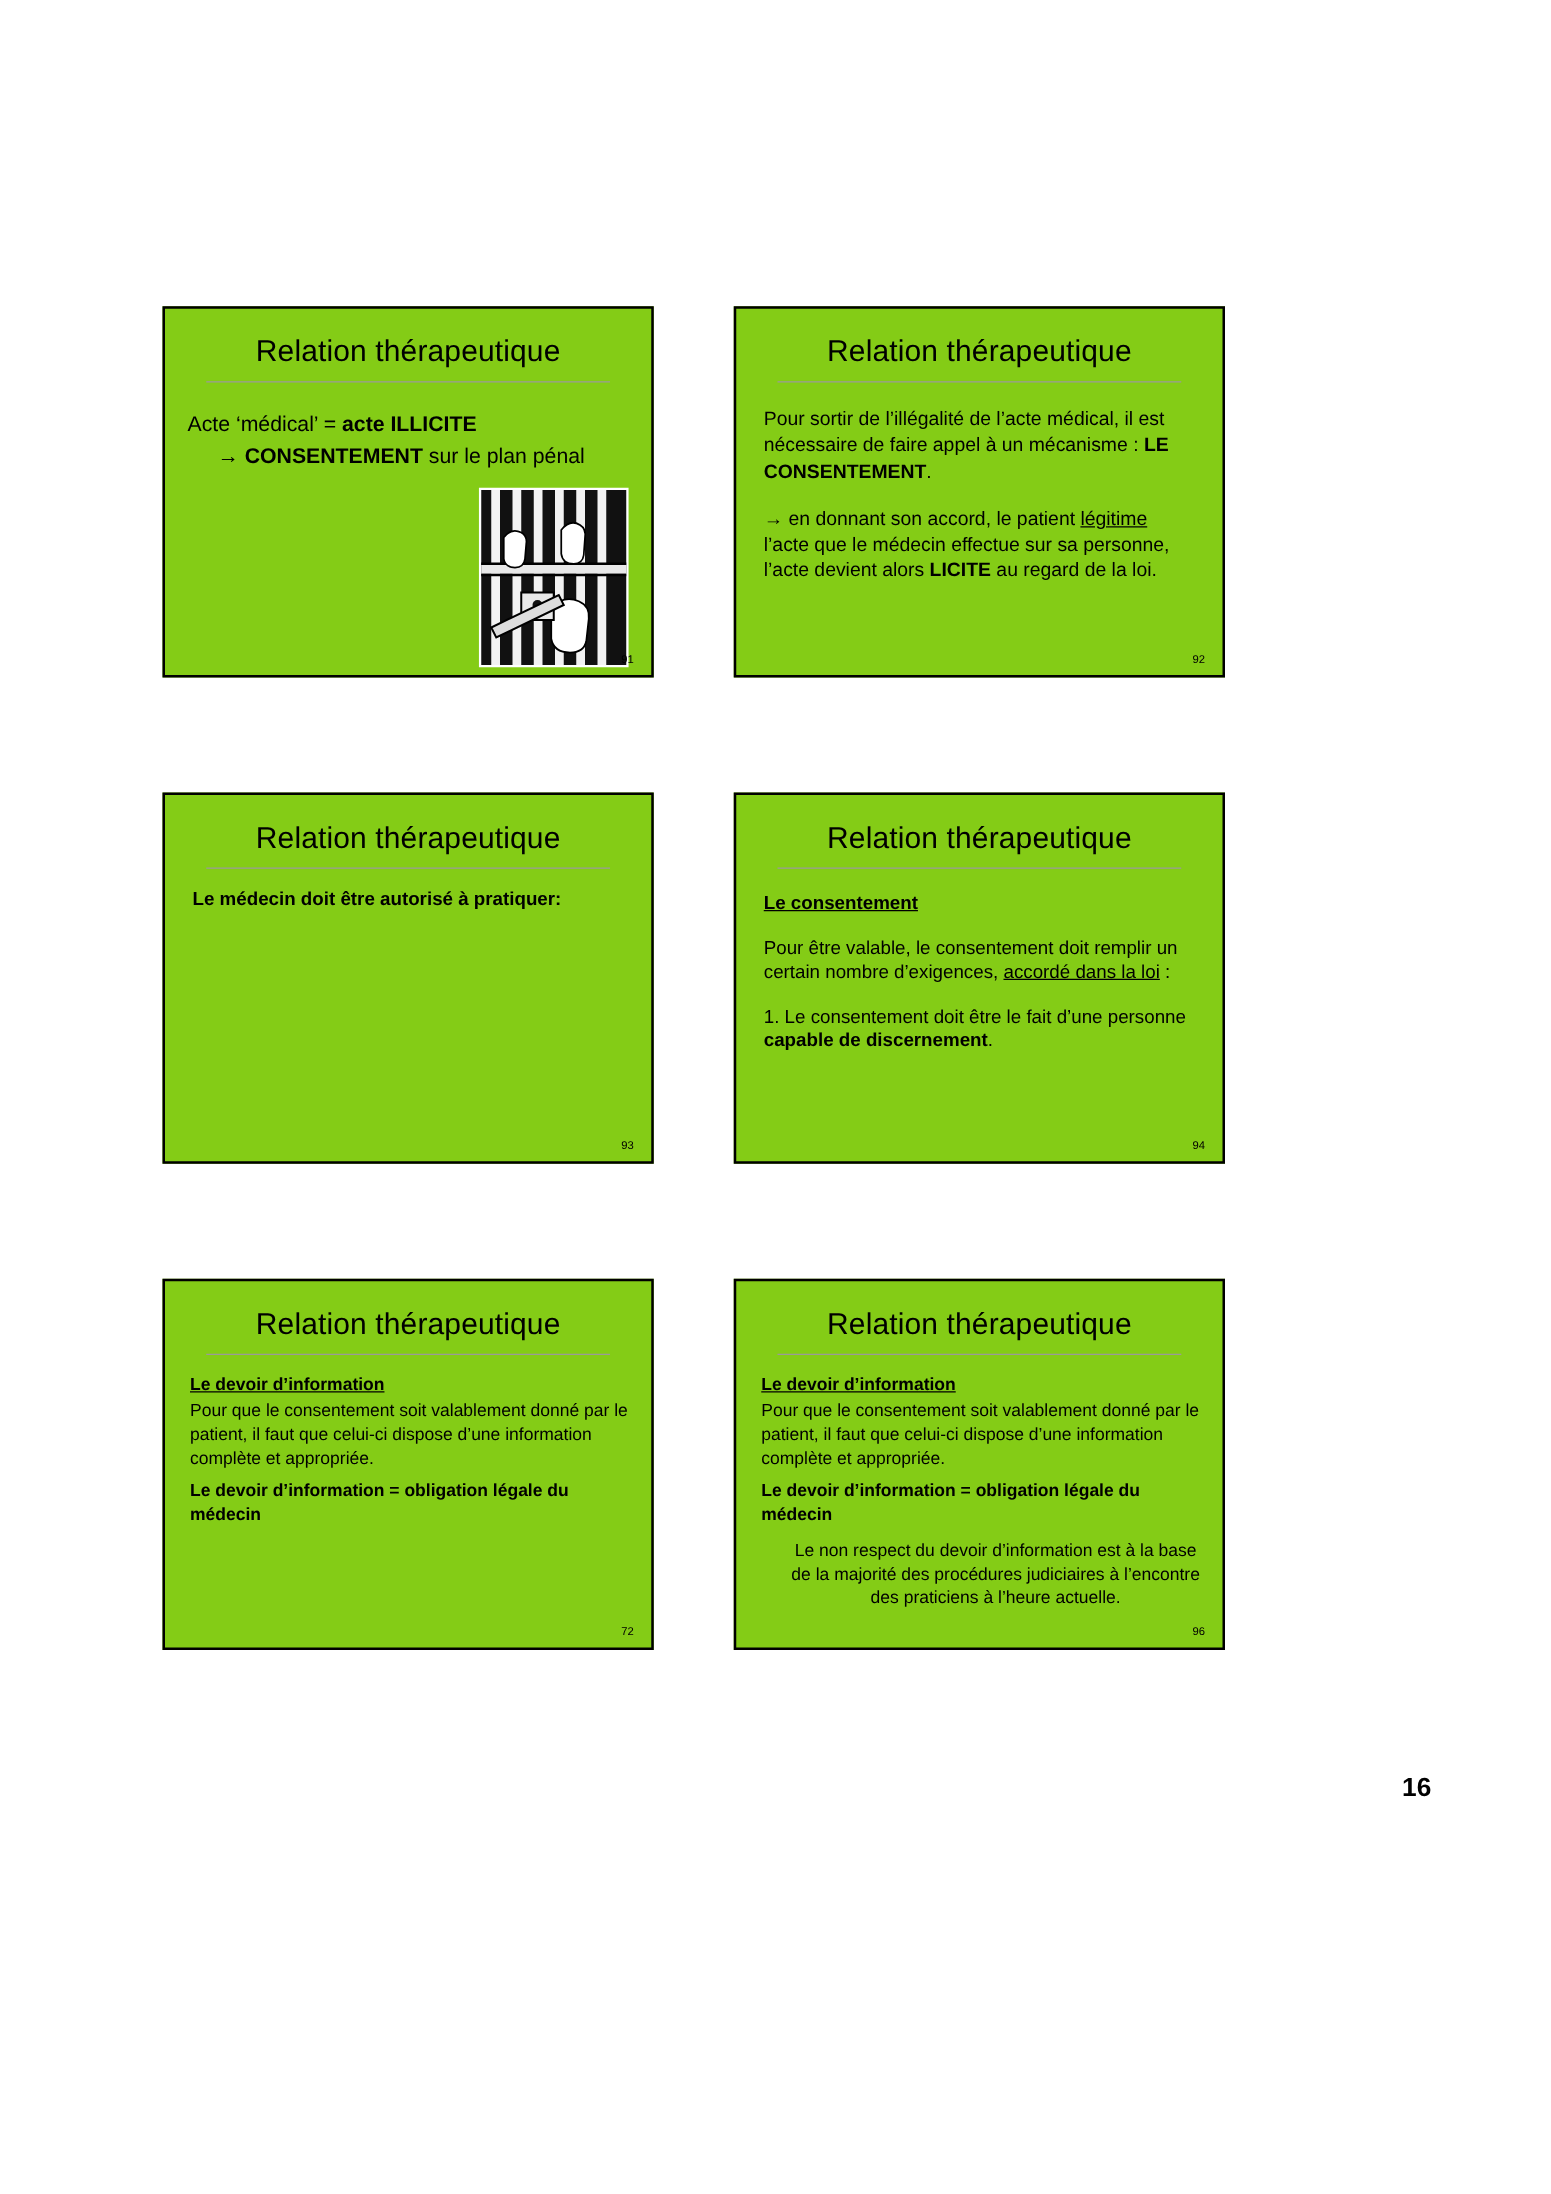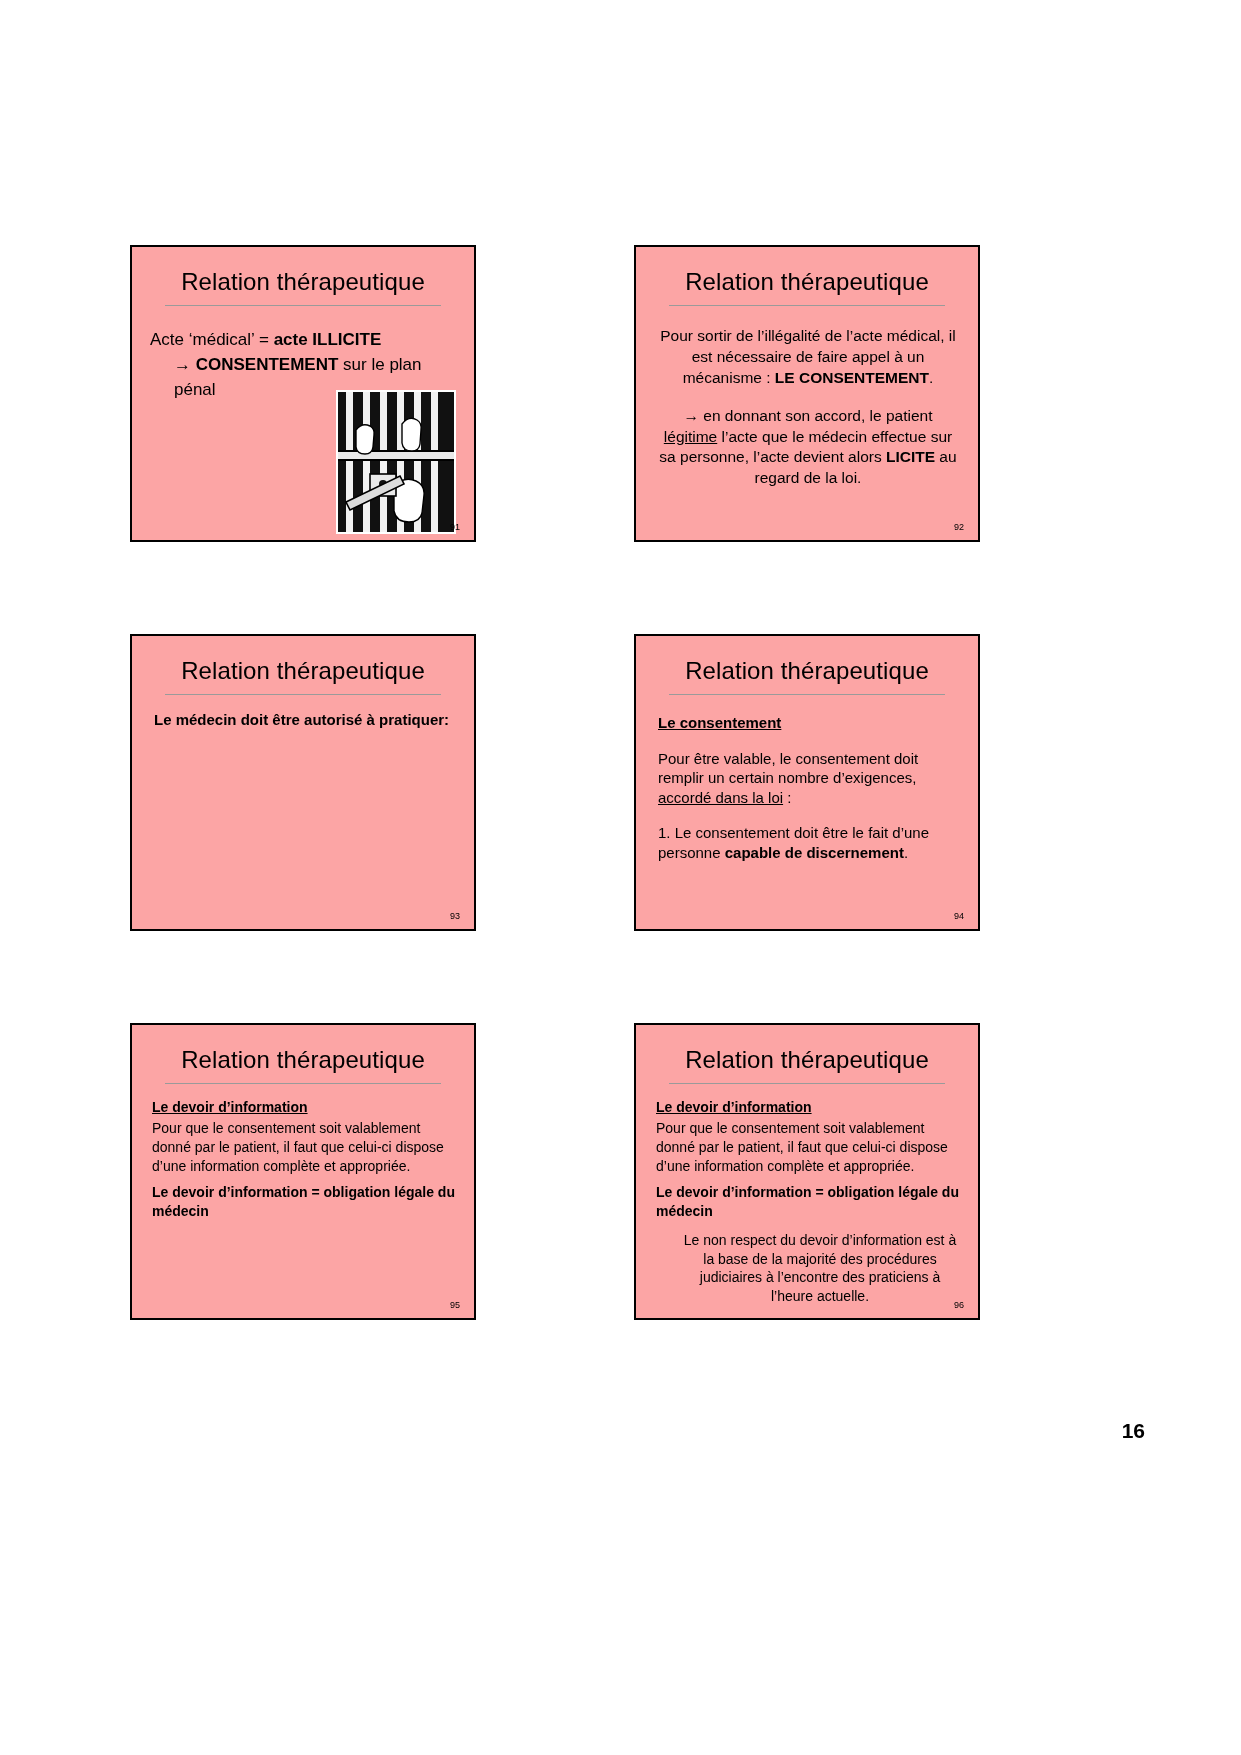--- a/index.html
+++ b/index.html
@@ -30,24 +30,24 @@
   }
 
   .slide-row {
     display: flex;
     justify-content: space-between;
     margin-bottom: 92px;
   }
 
   .slide {
     position: relative;
-    width: 346px;
+    width: 393px;
     height: 297px;
     border: 2px solid #000000;
-    background: #fca5a5;
+    background: #84cc16;
     box-sizing: border-box;
     overflow: hidden;
   }
 
   .slide-title {
     text-align: center;
     font-size: 24px;
     line-height: 1.1;
     padding-top: 22px;
     padding-bottom: 6px;
@@ -85,21 +85,20 @@
     bottom: 6px;
     width: 120px;
     height: 144px;
   }
 
   
   .s92-body {
     padding: 20px 20px 0 22px;
     font-size: 15.5px;
     line-height: 1.33;
-    text-align: center;
   }
   .s92-body p { margin: 0; }
   .s92-gap { height: 18px; }
 
   
   .s93-head {
     font-weight: bold;
     font-size: 15px;
     padding: 16px 10px 0 22px;
   }
@@ -262,21 +261,21 @@
     <div class="slide-row">
 
       <div class="slide">
         <div class="slide-title">Relation thérapeutique</div>
         <div class="title-rule"></div>
         <div class="s95-body">
           <p class="s95-head">Le devoir d’information</p>
           <p>Pour que le consentement soit valablement donné par le patient, il faut que celui-ci dispose d’une information complète et appropriée.</p>
           <p class="s95-strong">Le devoir d’information = obligation légale du médecin</p>
         </div>
-        <div class="slide-num">95</div>
+        <div class="slide-num">72</div>
       </div>
 
       <div class="slide">
         <div class="slide-title">Relation thérapeutique</div>
         <div class="title-rule"></div>
         <div class="s95-body">
           <p class="s95-head">Le devoir d’information</p>
           <p>Pour que le consentement soit valablement donné par le patient, il faut que celui-ci dispose d’une information complète et appropriée.</p>
           <p class="s95-strong">Le devoir d’information = obligation légale du médecin</p>
           <p class="s96-indent">Le non respect du devoir d’information est à la base de la majorité des procédures judiciaires à l’encontre des praticiens à l’heure actuelle.</p>

